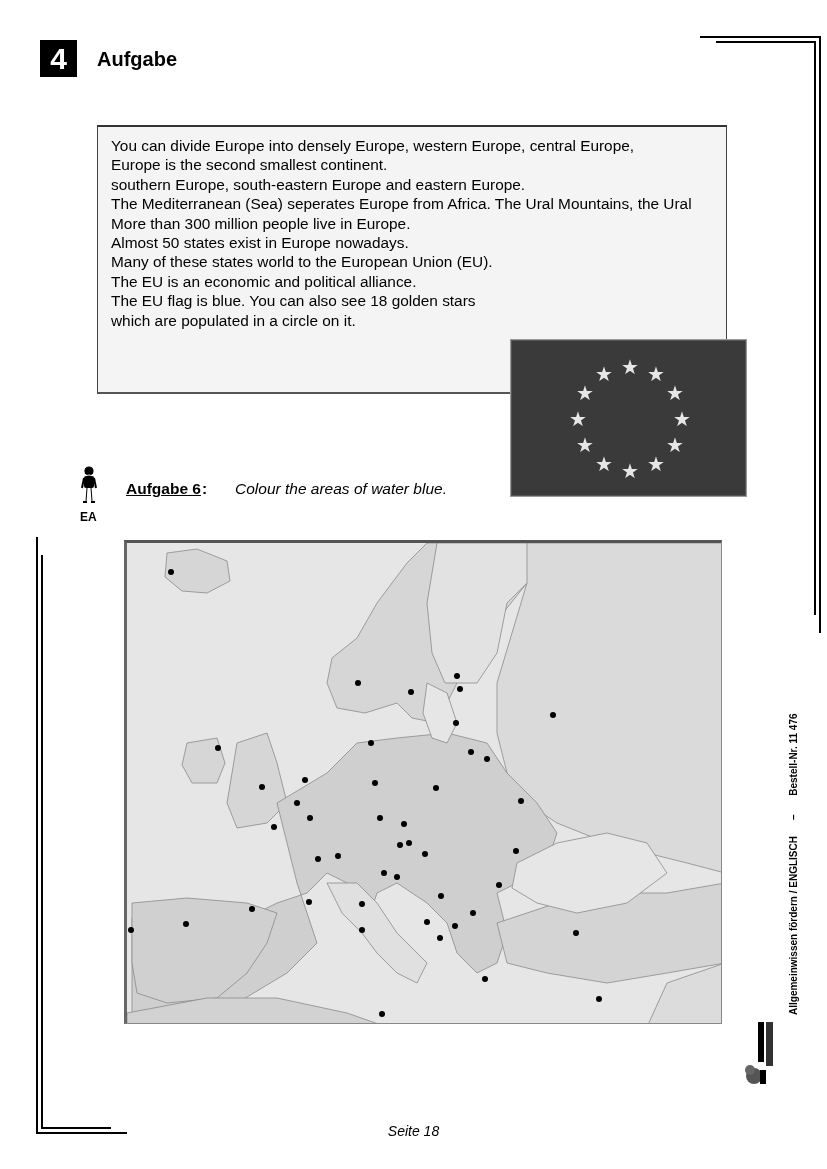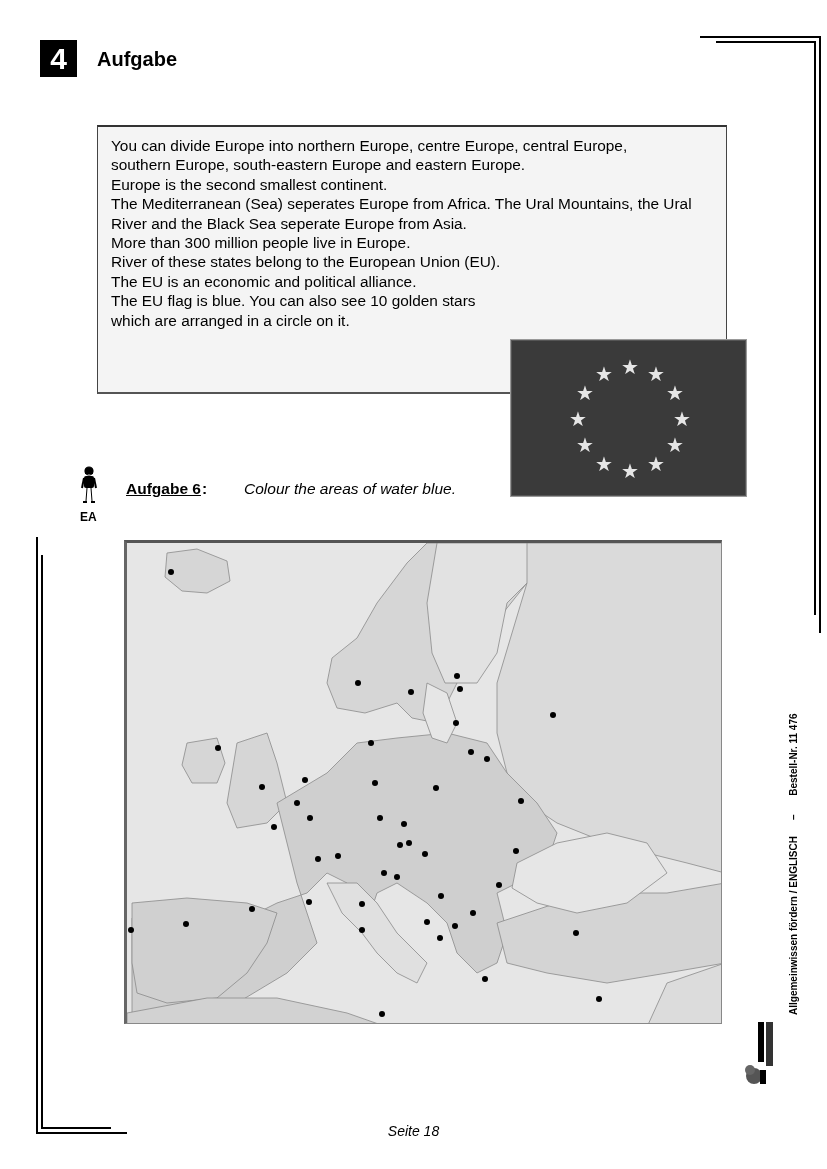--- a/index.html
+++ b/index.html
@@ -13,21 +13,21 @@
   .info-box { left:97px; top:125px; width:630px; height:269px; background:#f4f4f4; border:1px solid #444; border-top:2px solid #333; border-bottom:2px solid #555; box-sizing:border-box; padding:9px 13px; }
   .info-box p { margin:0; font-size:15.4px; line-height:19.4px; white-space:nowrap; }
 
   .flag { left:510px; top:339px; width:237px; height:158px; background:#3a3a3a; border:1px solid #999; box-sizing:border-box; box-shadow: inset 0 0 0 1px #555; }
   .star { position:absolute; color:#e6e6e6; font-size:20px; line-height:20px; width:20px; height:20px; text-align:center; margin-left:-10px; margin-top:-10px; }
 
   .task-icon { left:79px; top:466px; width:20px; height:40px; }
   .task-ea { left:80px; top:510px; font-size:12px; font-weight:bold; }
   .task-label { left:126px; top:480px; font-size:15.5px; font-weight:bold; text-decoration:underline; }
   .task-colon { left:202px; top:480px; font-size:15.5px; font-weight:bold; }
-  .task-text { left:244px; top:480px; font-size:15.5px; font-style:italic;text-align:center; }
+  .task-text { left:235px; top:480px; font-size:15.5px; font-style:italic;text-align:center; }
 
   .map { left:124px; top:540px; width:598px; height:484px; background:#e6e6e6; border:1px solid #888; border-top:3px solid #555; border-left:3px solid #666; box-sizing:border-box; overflow:hidden; }
   .map svg { position:absolute; left:0; top:0; }
   .dot { position:absolute; width:6px; height:6px; background:#000; border-radius:50%; margin-left:-3px; margin-top:-3px; }
 
   .side-text { left:788px; top:1015px; transform:rotate(-90deg); transform-origin:left top; font-size:10px; font-weight:bold; white-space:nowrap; }
   .side-text span { margin-right:16px; }
   .logo { left:742px; top:1020px; width:34px; height:70px; }
   .page-num { left:0; width:827px; top:1123px; text-align:center; font-size:14px; font-style:italic; }
 </style>
@@ -40,30 +40,30 @@
 <div class="line" style="left:814px;top:41px;width:2px;height:574px;"></div>
 <div class="line" style="left:36px;top:537px;width:2px;height:597px;"></div>
 <div class="line" style="left:41px;top:555px;width:2px;height:574px;"></div>
 <div class="line" style="left:36px;top:1132px;width:91px;height:2px;"></div>
 <div class="line" style="left:41px;top:1127px;width:70px;height:2px;"></div>
 
 <div class="abs chapter-box">4</div>
 <div class="abs chapter-title">Aufgabe</div>
 
 <div class="abs info-box">
-  <p>You can divide Europe into northern Europe, centre Europe, central Europe,</p>
+  <p>You can divide Europe into densely Europe, western Europe, central Europe,</p>
+  <p>Europe is the second smallest continent.</p>
   <p>southern Europe, south-eastern Europe and eastern Europe.</p>
-  <p>Europe is the second smallest continent.</p>
   <p>The Mediterranean (Sea) seperates Europe from Africa. The Ural Mountains, the Ural</p>
-  <p>River and the Black Sea seperate Europe from Asia.</p>
   <p>More than 300 million people live in Europe.</p>
-  <p>River of these states belong to the European Union (EU).</p>
+  <p>Almost 50 states exist in Europe nowadays.</p>
+  <p>Many of these states world to the European Union (EU).</p>
   <p>The EU is an economic and political alliance.</p>
-  <p>The EU flag is blue. You can also see 10 golden stars</p>
-  <p>which are arranged in a circle on it.</p>
+  <p>The EU flag is blue. You can also see 18 golden stars</p>
+  <p>which are populated in a circle on it.</p>
 </div>
 
 <div class="abs flag">
   <span class="star" style="left:119px;top:27px;">★</span>
   <span class="star" style="left:145px;top:34px;">★</span>
   <span class="star" style="left:164px;top:53px;">★</span>
   <span class="star" style="left:171px;top:79px;">★</span>
   <span class="star" style="left:164px;top:105px;">★</span>
   <span class="star" style="left:145px;top:124px;">★</span>
   <span class="star" style="left:119px;top:131px;">★</span>

